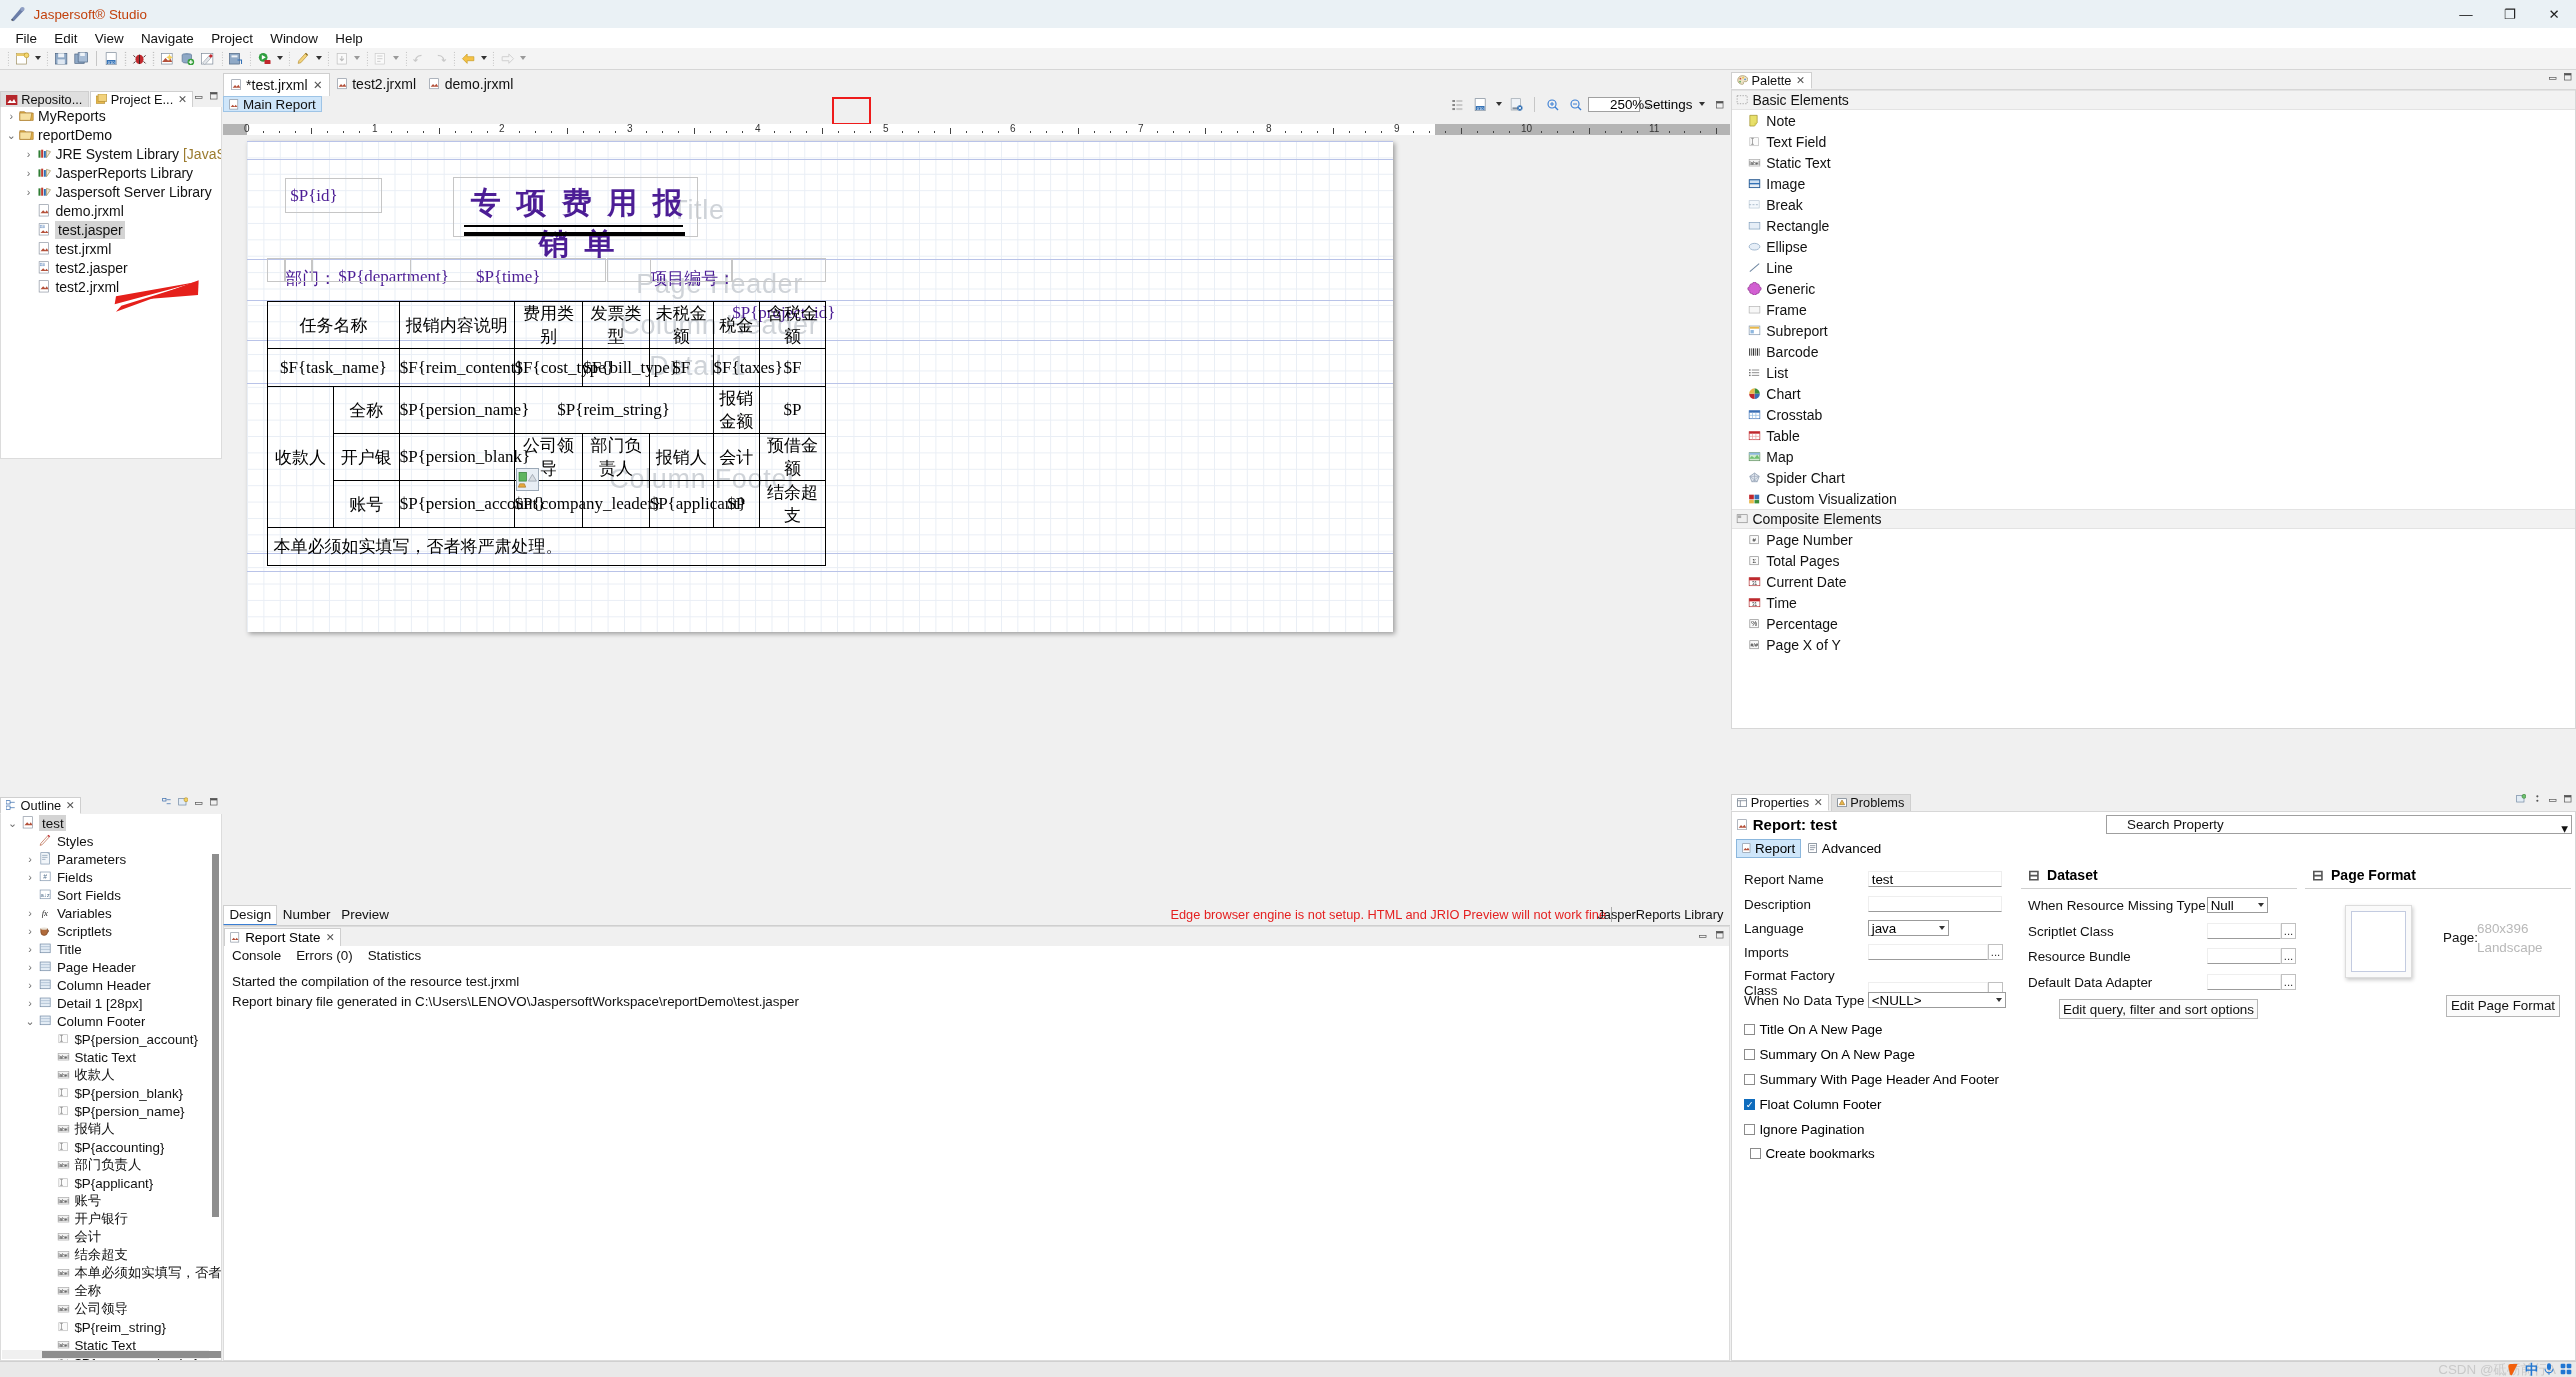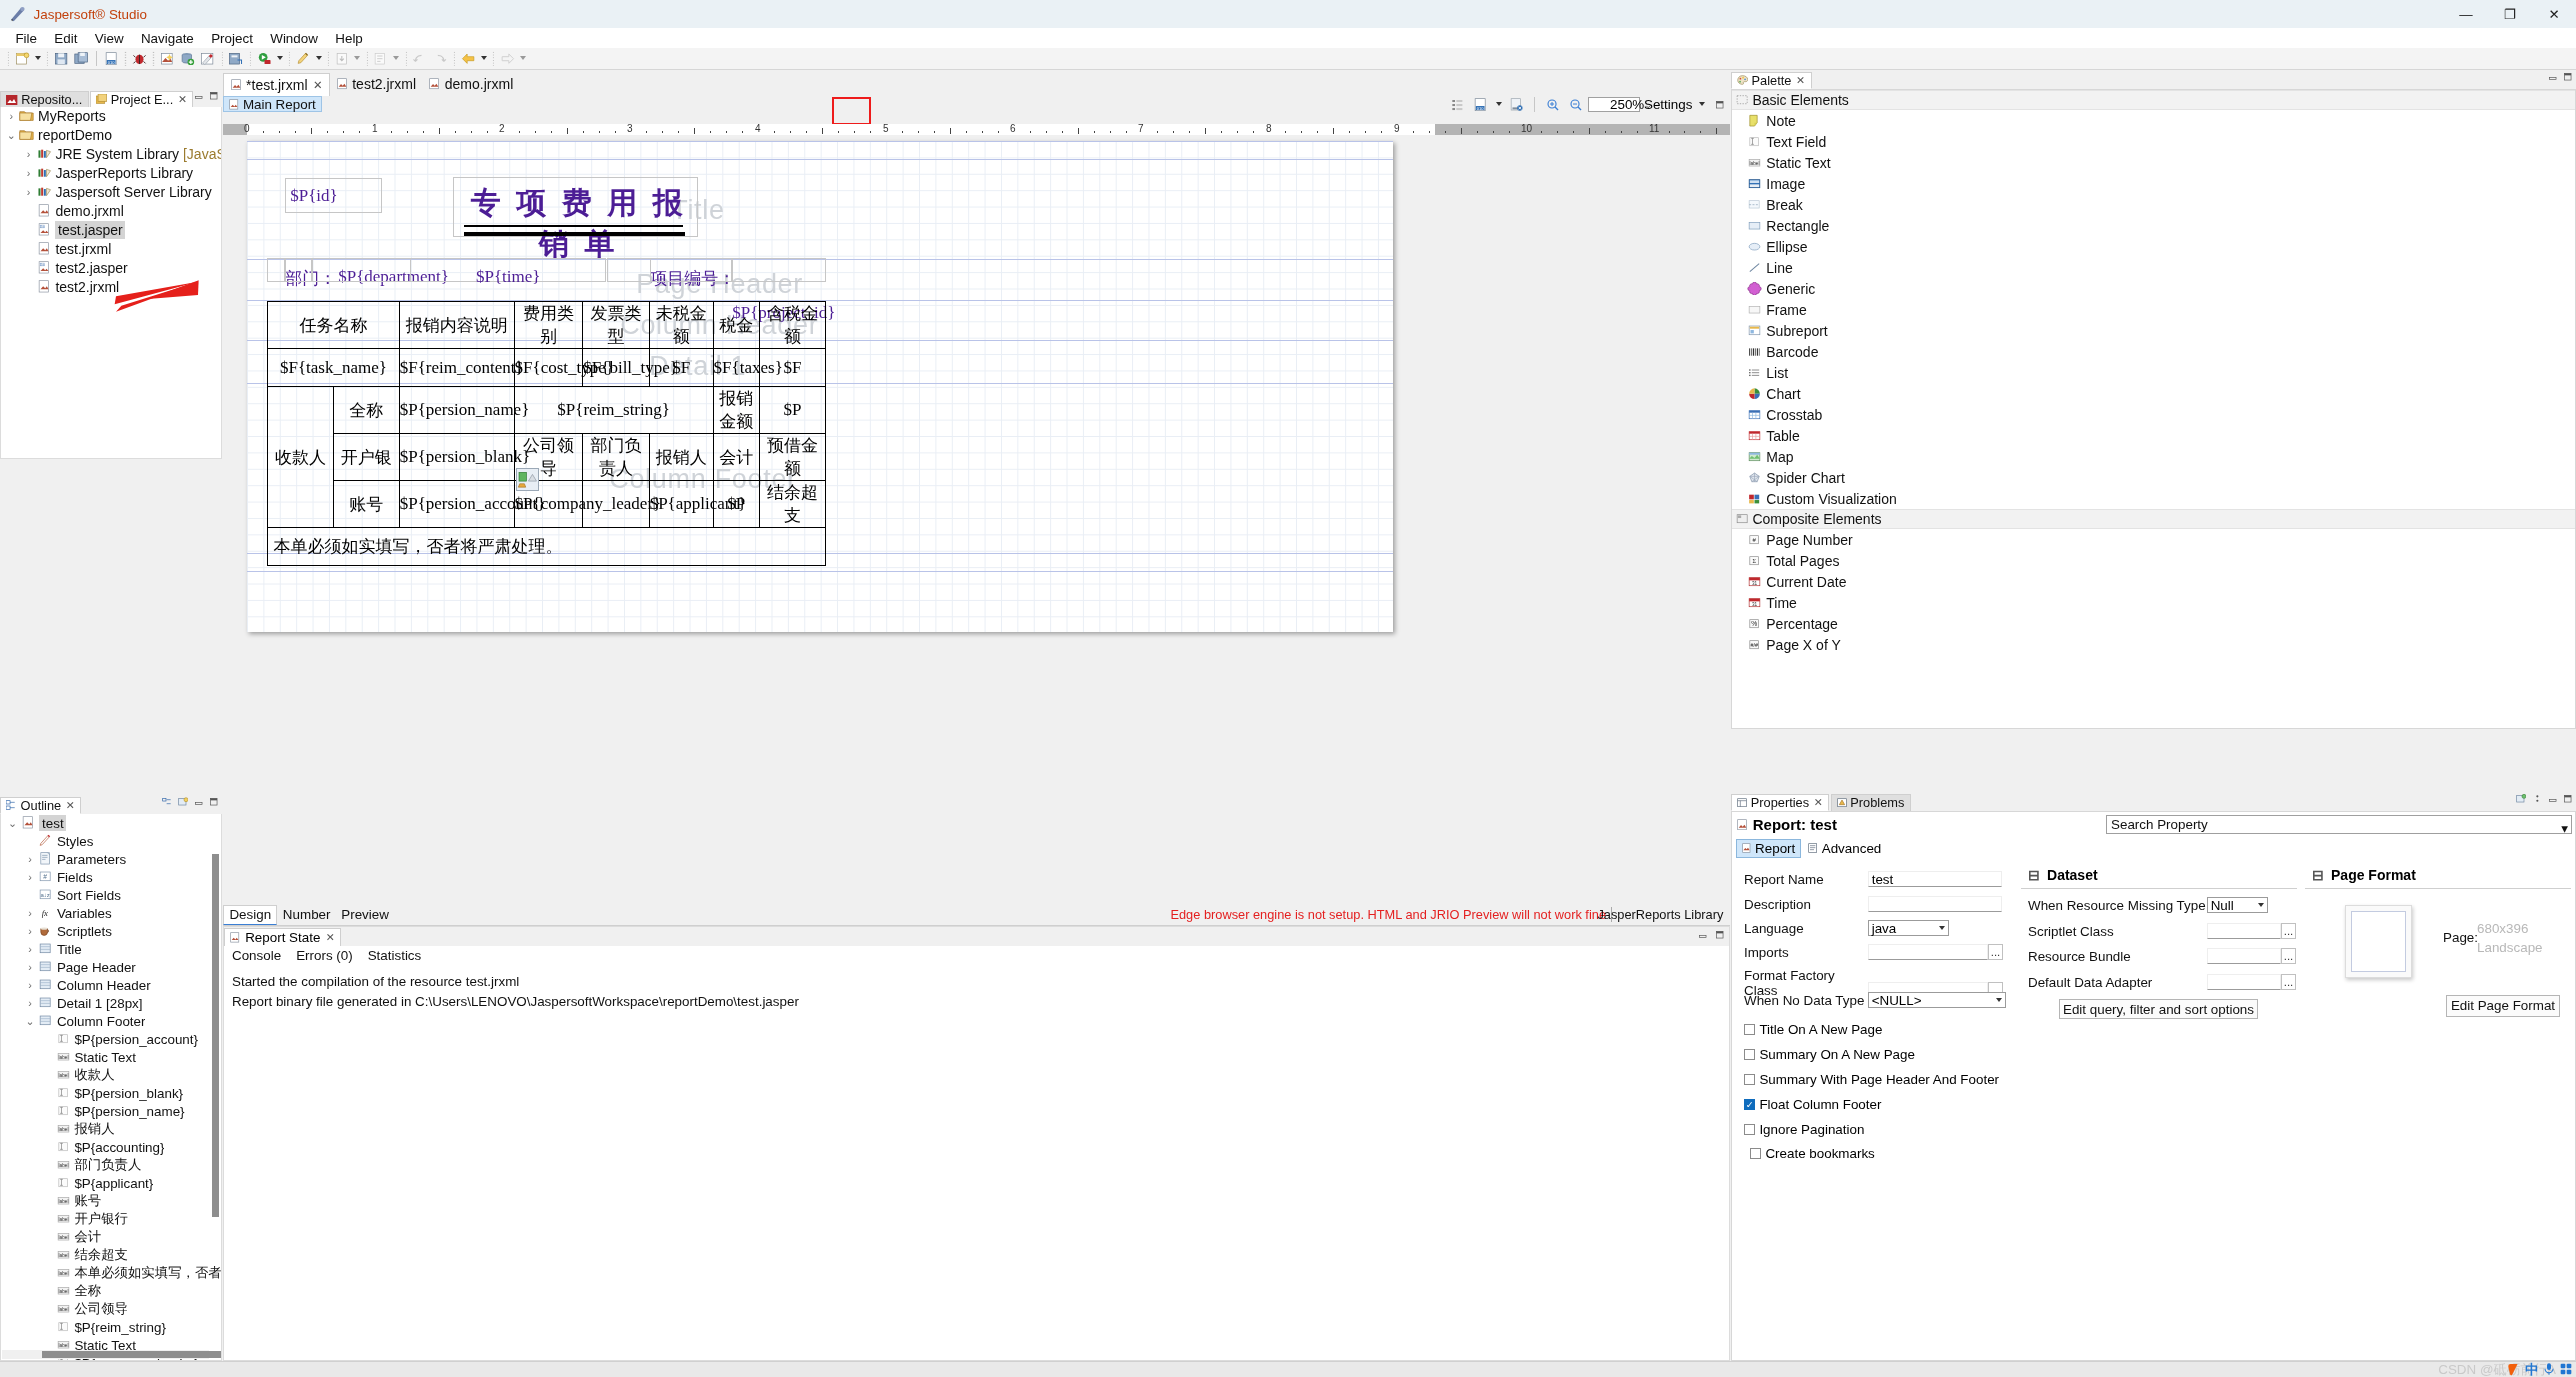--- a/index.html
+++ b/index.html
@@ -182,21 +182,21 @@
   .pal-item .pico { width:17.5px; display:flex; justify-content:center; align-items:center; margin-right:3.4px; }
 
   .props-host { position:absolute; left:0; right:0; top:722px; bottom:0; }
   .props-tabrow { height:19px; background:#f0f0f0; display:flex; align-items:flex-end; position:relative;}
   .props-body { position:absolute; left:0; right:0; top:19px; bottom:0; background:#fff;
                 border:0.7px solid #d7d7d7; overflow:hidden; }
   .props-head { height:25.6px; display:flex; align-items:center; padding-left:5.4px; position:relative; }
   .props-head .ptitle { font-size:15px; font-weight:bold; }
   .search-prop { position:absolute; left:374px; right:2.7px; top:2.7px; height:19px;
                  border:0.7px solid #9f9f9f; background:#fff; font-size:13.4px;
-                 display:flex; align-items:center; padding-left:4px; color:#111; }
+                 display:flex; align-items:center; padding-left:20px; color:#111; }
   .search-caret { position:absolute; right:3.4px; top:5.4px; }
   .ptabs { height:21.5px; display:flex; align-items:center; padding-left:4px; gap:2.7px; }
   .ptab { height:19px; display:flex; align-items:center; padding:0 4.7px; font-size:13.4px; }
   .ptab.active { background:#cfe6fa; border:0.7px solid #8bb7dd; }
   .ptab .tic { margin-right:3.4px; display:flex; }
 
   .pform { position:absolute; left:0; right:0; top:50px; bottom:0; }
   .fgroup-title { font-size:14px; font-weight:bold; position:absolute; }
   .fgroup-rule { position:absolute; height:0.7px; background:#cfcfcf; }
   .frow { position:absolute; display:flex; align-items:flex-end; }

